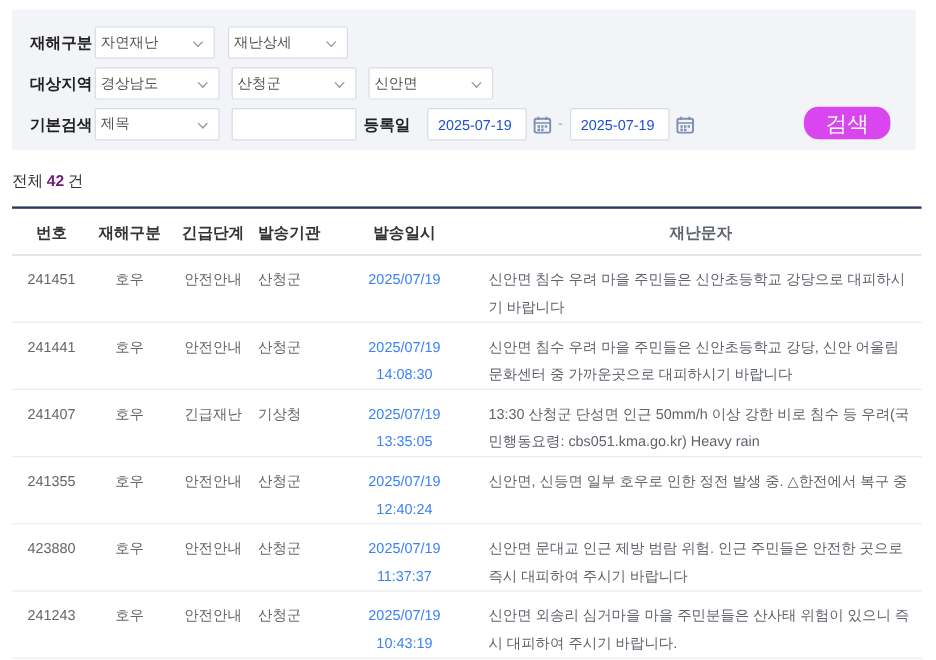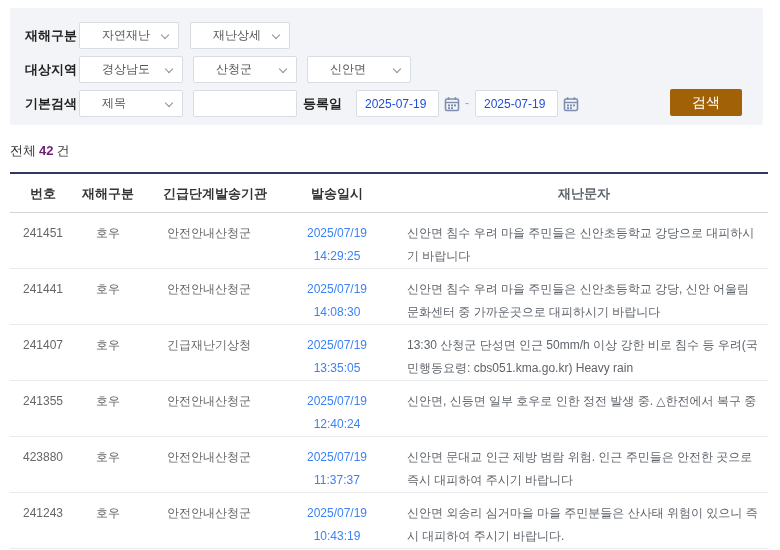--- a/index.html
+++ b/index.html
@@ -16,40 +16,40 @@
   }
   .flabel {
     position:absolute; left:15px; font-size:13px; font-weight:bold; color:#222;
     line-height:27px;
   }
   .ctrl {
     position:absolute; height:27px; background:#fff;
     border:1px solid #d8dce3; border-radius:2px;
     font-size:12px; color:#555; line-height:25px;
   }
-  .select { padding-left:22px; cursor:pointer; }
+  .select { padding-left:4px; cursor:pointer; }
   .select .chev {
     position:absolute; right:10px; top:9px; width:6px; height:6px;
     border-right:1.6px solid #8a8f99; border-bottom:1.6px solid #8a8f99;
     transform:rotate(45deg);
   }
   .txt-input { width:104px; padding:0 8px; }
   .txt-input input, .date-input input {
     width:100%; height:100%; border:none; outline:none; background:transparent;
     font-family:inherit; font-size:12px; color:#1d4ed8;
   }
   .date-input { width:83px; padding:0 8px; }
   .cal-btn { position:absolute; width:16px; height:16px; cursor:pointer; }
   .cal-btn svg { display:block; }
   .dash-sep { position:absolute; font-size:12px; color:#9aa0a8; line-height:27px; }
   .row1 { top:14px; } .row2 { top:48px; } .row3 { top:82px; }
   .search-btn {
     position:absolute; right:21px; top:81px; width:72px; height:27px;
-    background:#a16207; color:#fff; border:none; border-radius:2px;
-    font-family:inherit; font-size:14px; cursor:pointer;
+    background:#d946ef; color:#fff; border:none; border-radius:12px;
+    font-family:inherit; font-size:18px; cursor:pointer;
   }
 
   
   .summary { position:absolute; left:10px; top:142px; font-size:13px; color:#333; }
   .summary .cnt { color:#701a75; font-weight:bold; padding:0 3px; }
 
   
   .table {
     position:absolute; left:10px; top:172px; width:758px;
     border-top:2px solid #2f3a5f;
@@ -58,21 +58,21 @@
     display:flex; height:39px; line-height:39px;
     font-size:13px; font-weight:bold; color:#333;
     border-bottom:1px solid #d2d4d8;
   }
   .trow {
     display:flex; min-height:56px; border-bottom:1px solid #e9eaec;
     font-size:12px; color:#666; cursor:pointer;
   }
   .c-no   { width:66px; text-align:center; }
   .c-type { width:64px; text-align:center; }
-  .c-level{ width:75px; text-align:right; }
+  .c-level{ width:75px; text-align:center; }
   .c-org  { width:75px; text-align:left; }
   .c-date { width:94px; text-align:center; }
   .c-msg  { flex:1; text-align:left; padding-left:7px; padding-right:10px; }
   .thead .c-msg { text-align:center; padding:0; }
   .trow > div { padding-top:9px; line-height:23px; }
   .c-date span { display:block; color:#3b82f6; }
   .c-msg { color:#5f646b;margin-left:16px; }
 </style>
 </head>
 <body>
@@ -162,21 +162,20 @@
     <div class="c-msg">재난문자</div>
   </div>
 
   <div class="trow">
     <div class="c-no">241451</div>
     <div class="c-type">호우</div>
     <div class="c-level">안전안내</div>
     <div class="c-org">산청군</div>
     <div class="c-date">
       <span>2025/07/19</span>
-      <span>14:29:25</span>
     </div>
     <div class="c-msg">신안면 침수 우려 마을 주민들은 신안초등학교 강당으로 대피하시기 바랍니다</div>
   </div>
 
   <div class="trow">
     <div class="c-no">241441</div>
     <div class="c-type">호우</div>
     <div class="c-level">안전안내</div>
     <div class="c-org">산청군</div>
     <div class="c-date">

